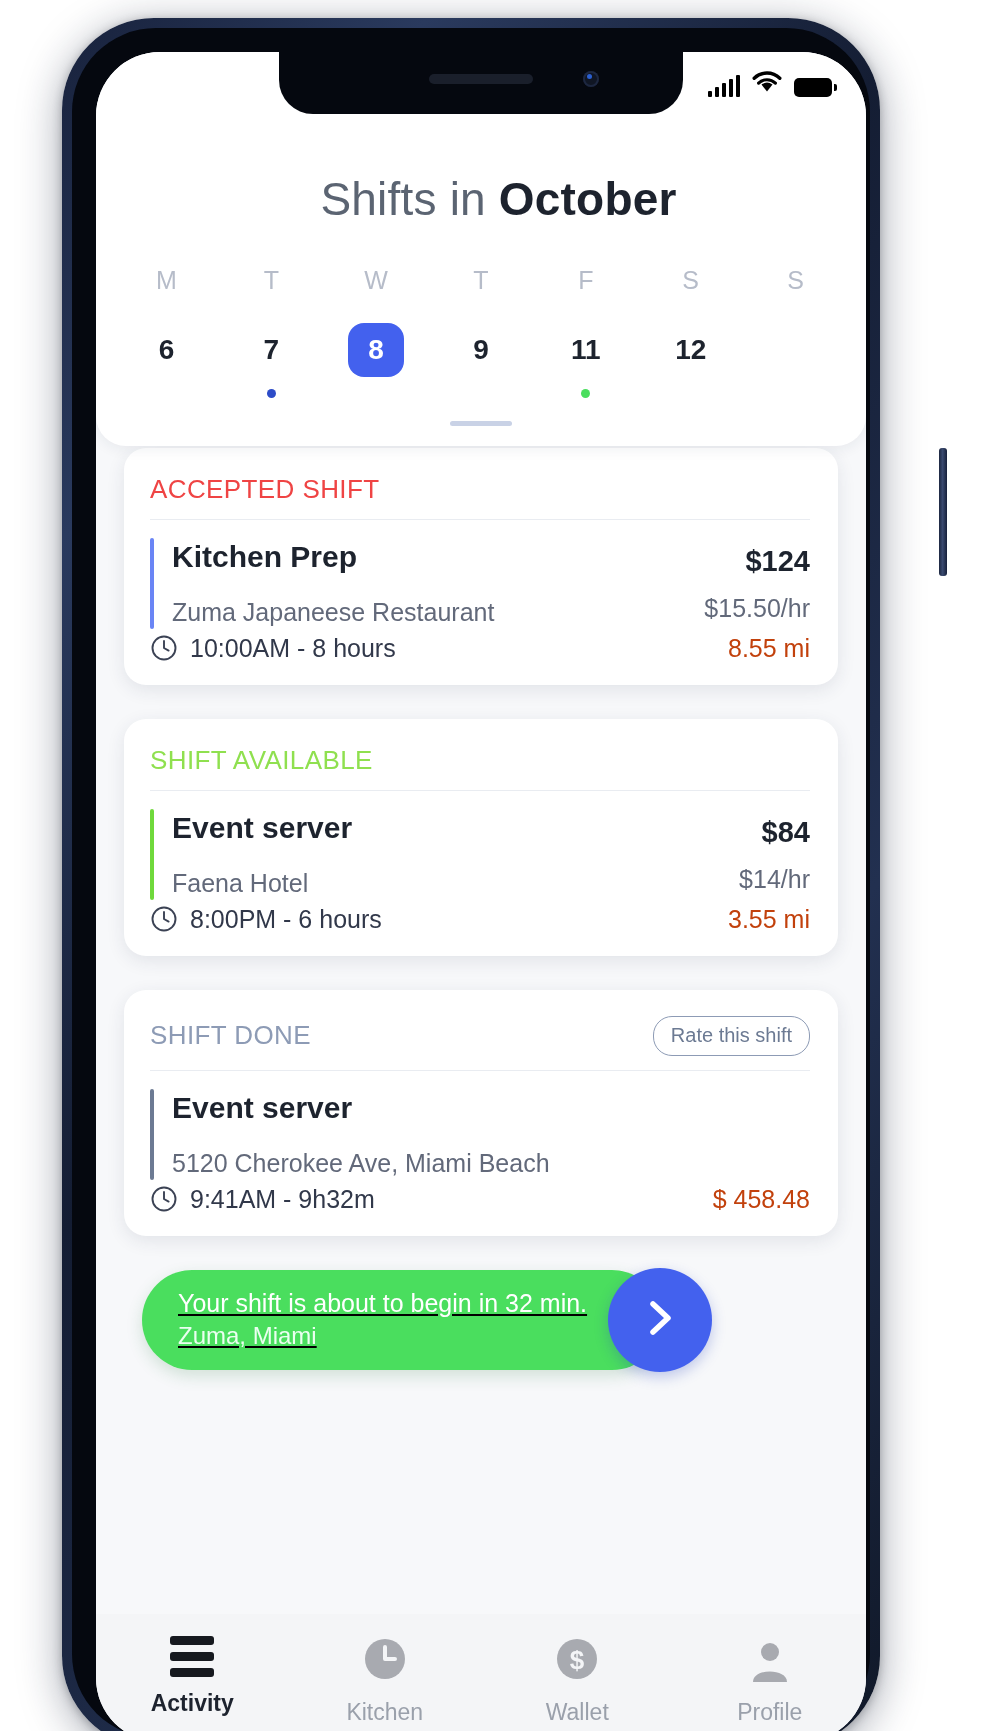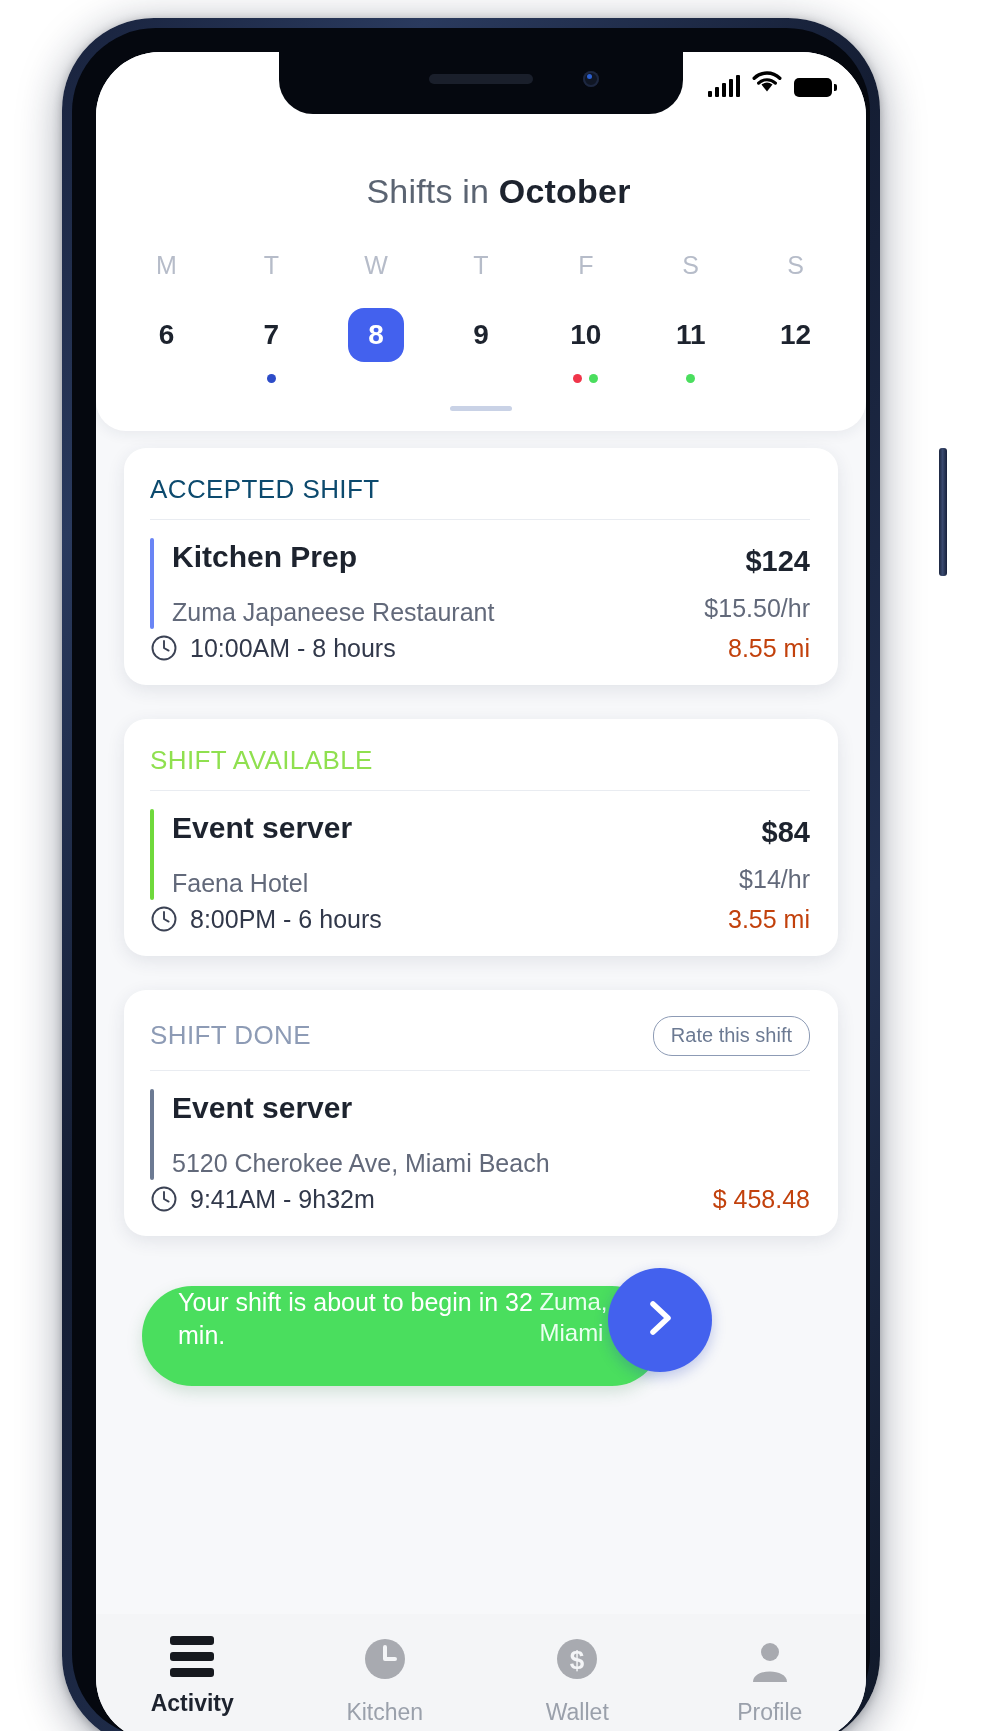--- a/index.html
+++ b/index.html
@@ -144,21 +144,21 @@
     padding-top: 78px;
     padding-bottom: 20px;
     background: #ffffff;
     border-bottom-left-radius: 30px;
     border-bottom-right-radius: 30px;
     box-shadow: 0 3px 14px rgba(30,40,70,0.07);
     z-index: 10;
   }
   .cal-title {
     text-align: center;
-    font-size: 34px;
+    font-size: 46px;
     color: #5b6472;
     font-weight: 400;
     letter-spacing: 0.2px;
     margin-top: 42px;
     padding-left: 35px;
   }
   .cal-title b {
     color: #1d232e;
     font-weight: 700;
   }
@@ -318,30 +318,32 @@
   .clock-ico { display: block; }
 
   
   .banner-wrap {
     position: relative;
     margin: 4px 0 0 18px;
     height: 104px;
   }
   .banner {
     position: absolute;
-    left: 0; top: 16px;
+    left: 0; top: 0;
     width: 520px;
     height: 100px;
     background: #4ade5e;
     border-radius: 50px;
     display: flex;
+    flex-direction: column;
     justify-content: center;
     padding-left: 36px;
     box-sizing: border-box;
     box-shadow: 0 6px 16px rgba(40,120,60,0.18);
+    text-decoration: underline;
   }
   .banner-l1 {
     color: #ffffff;
     font-size: 25px;
     line-height: 1.32;
   }
   .banner-l2 {
     color: #eafff0;
     font-size: 24px;
     line-height: 1.32;
@@ -458,46 +460,39 @@
             </div>
             <div class="cal-daycell">
               <div class="cal-daynum sel" style="background: rgb(67, 97, 238);">8</div>
               <div class="cal-dots"></div>
             </div>
             <div class="cal-daycell">
               <div class="cal-daynum">9</div>
               <div class="cal-dots"></div>
             </div>
             <div class="cal-daycell">
-              <div class="cal-daynum">10</div>
-              <div class="cal-dots">
-                <span class="cal-dot" style="background: rgb(240, 53, 74);"></span>
-                <span class="cal-dot" style="background: rgb(74, 222, 94);"></span>
-              </div>
-            </div>
-            <div class="cal-daycell">
               <div class="cal-daynum">11</div>
               <div class="cal-dots">
                 <span class="cal-dot" style="background: rgb(74, 222, 94);"></span>
               </div>
             </div>
             <div class="cal-daycell">
               <div class="cal-daynum">12</div>
               <div class="cal-dots"></div>
             </div>
           </div>
 
         <div class="cal-handle"></div>
       </div>
 
       <div class="content">
         <div id="cards">
             <div class="card">
               <div class="card-head">
-                <div class="card-label" style="color: #0c4a6e;">ACCEPTED SHIFT</div>
+                <div class="card-label" style="color: #ef4444;">ACCEPTED SHIFT</div>
               </div>
               <div class="card-body">
                 <div class="accent" style="background: rgb(106, 133, 245);"></div>
                 <div class="body-cols">
                   <div>
                     <div class="job-title">Kitchen Prep</div>
                     <div class="job-sub">Zuma Japaneese Restaurant</div>
                   </div>
                   <div>
                     <div class="pay-main">$124</div>

